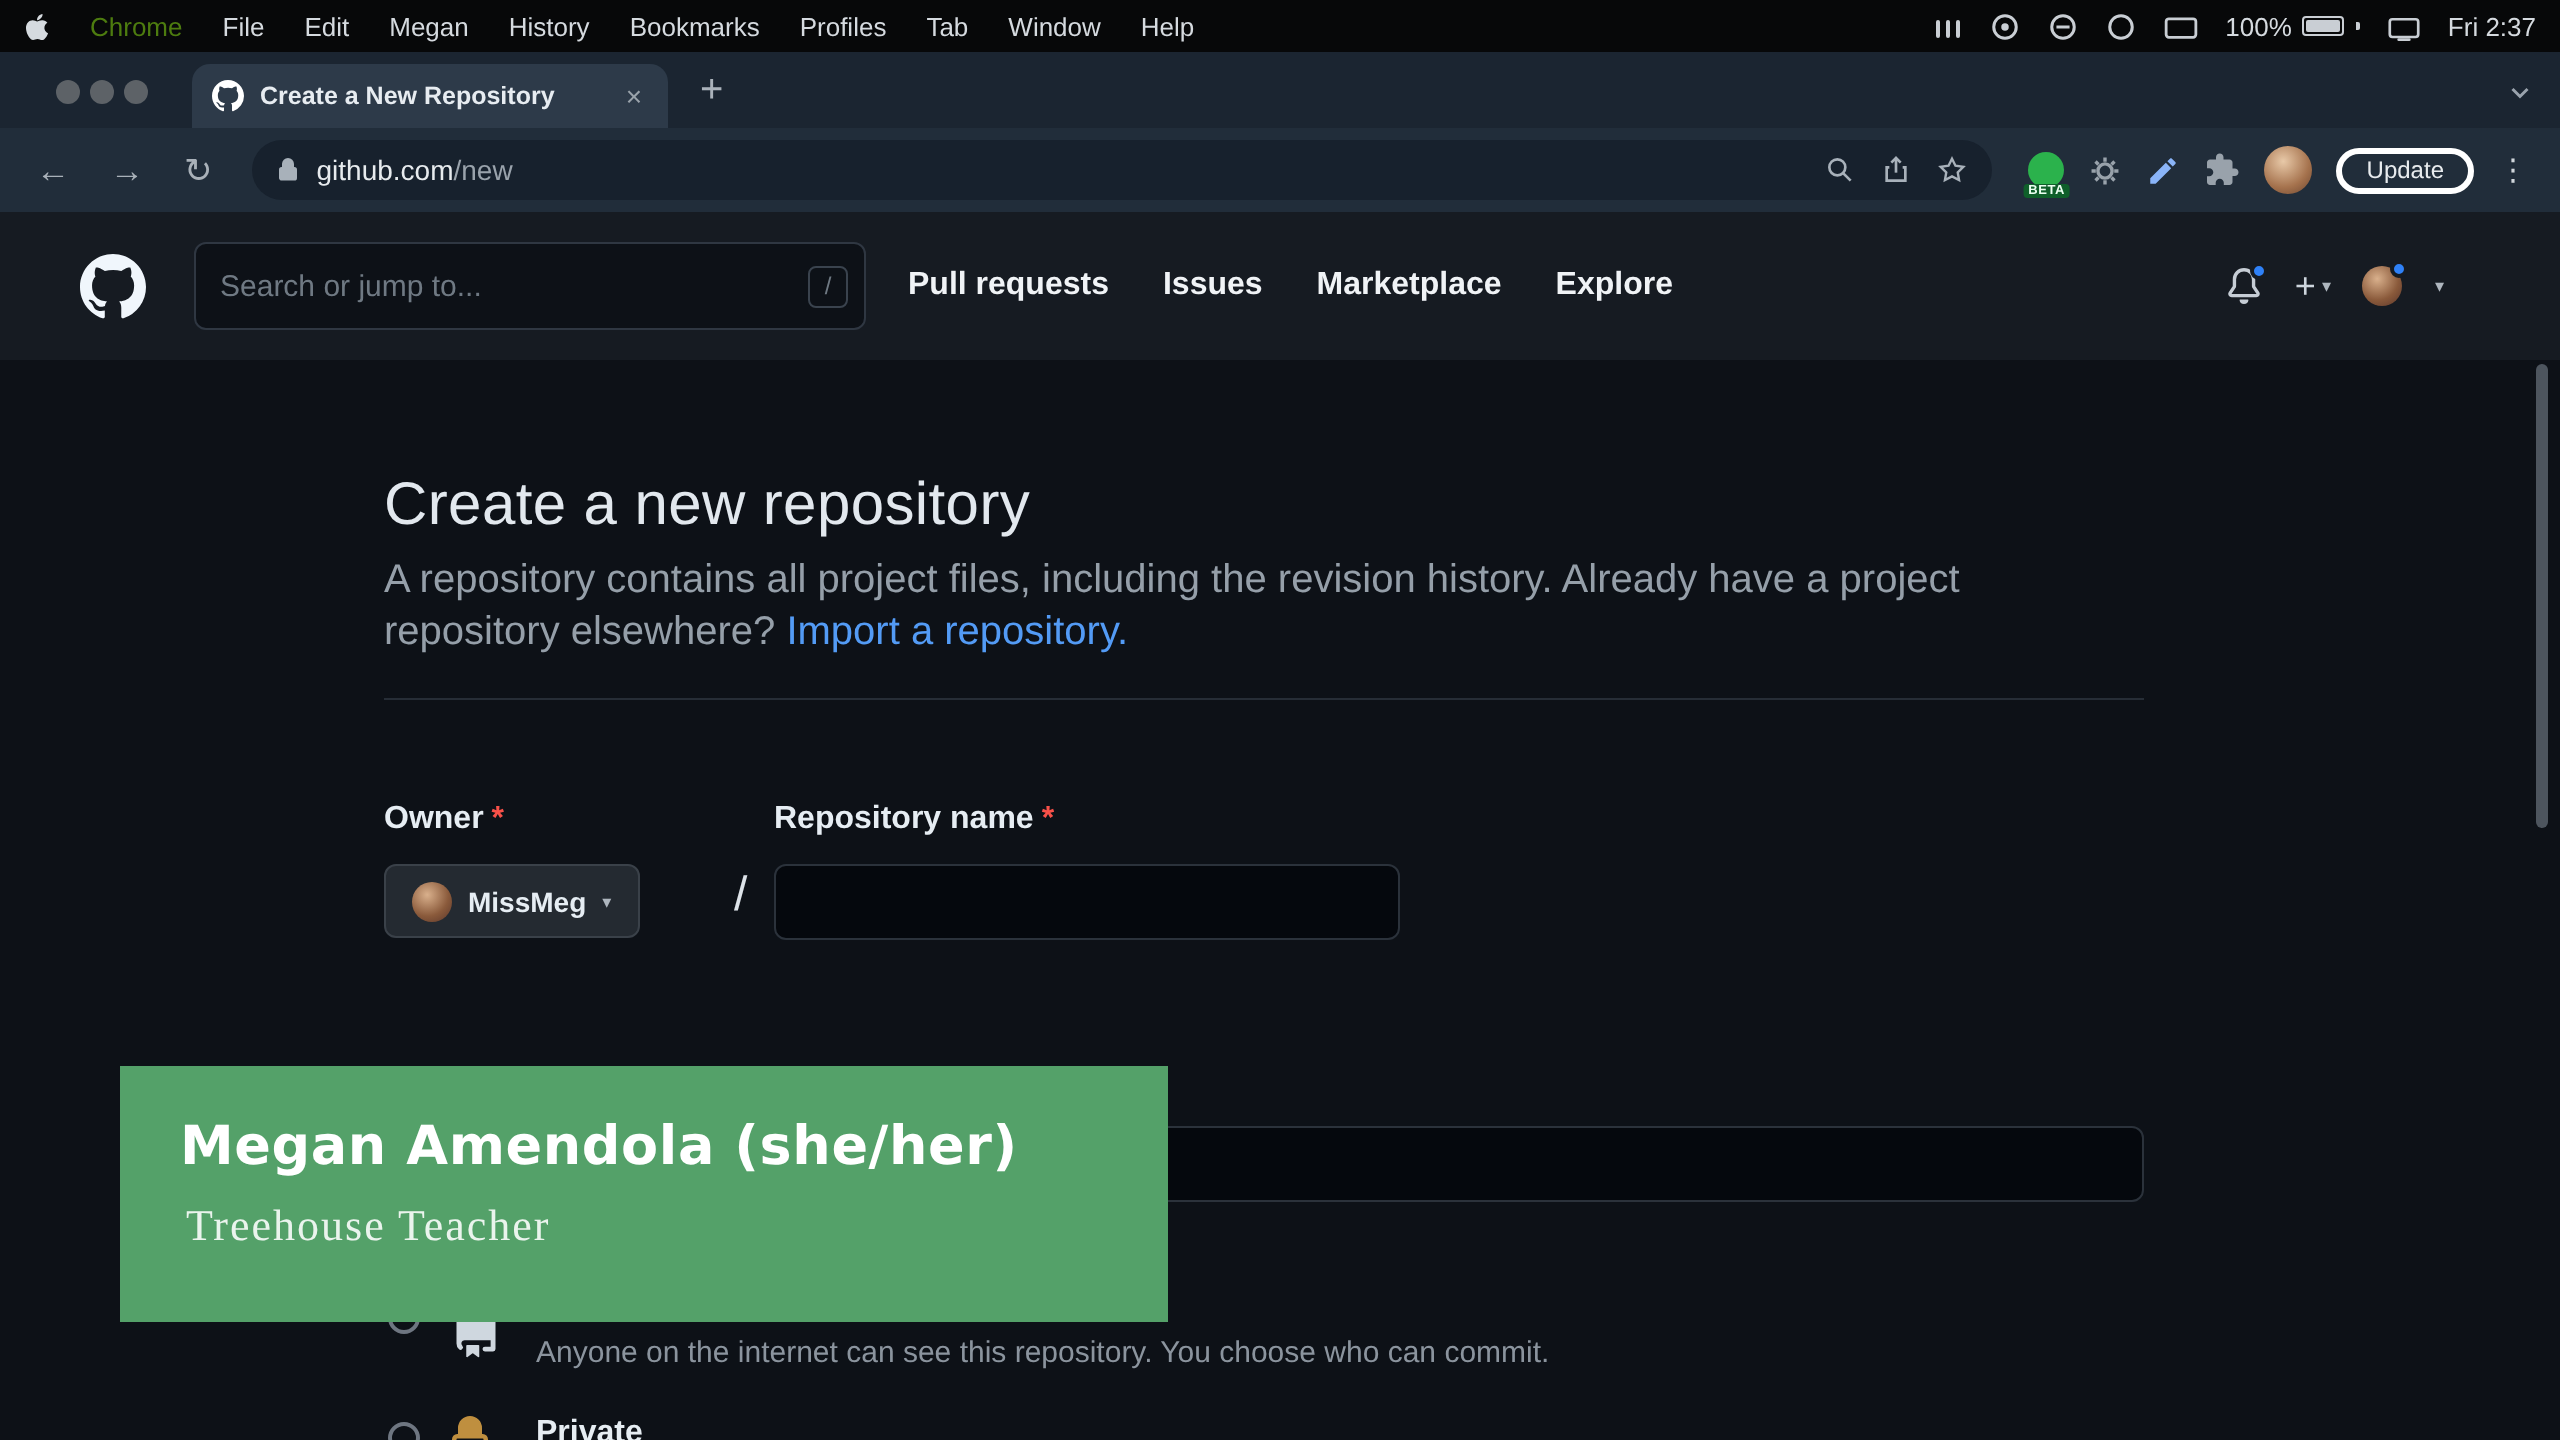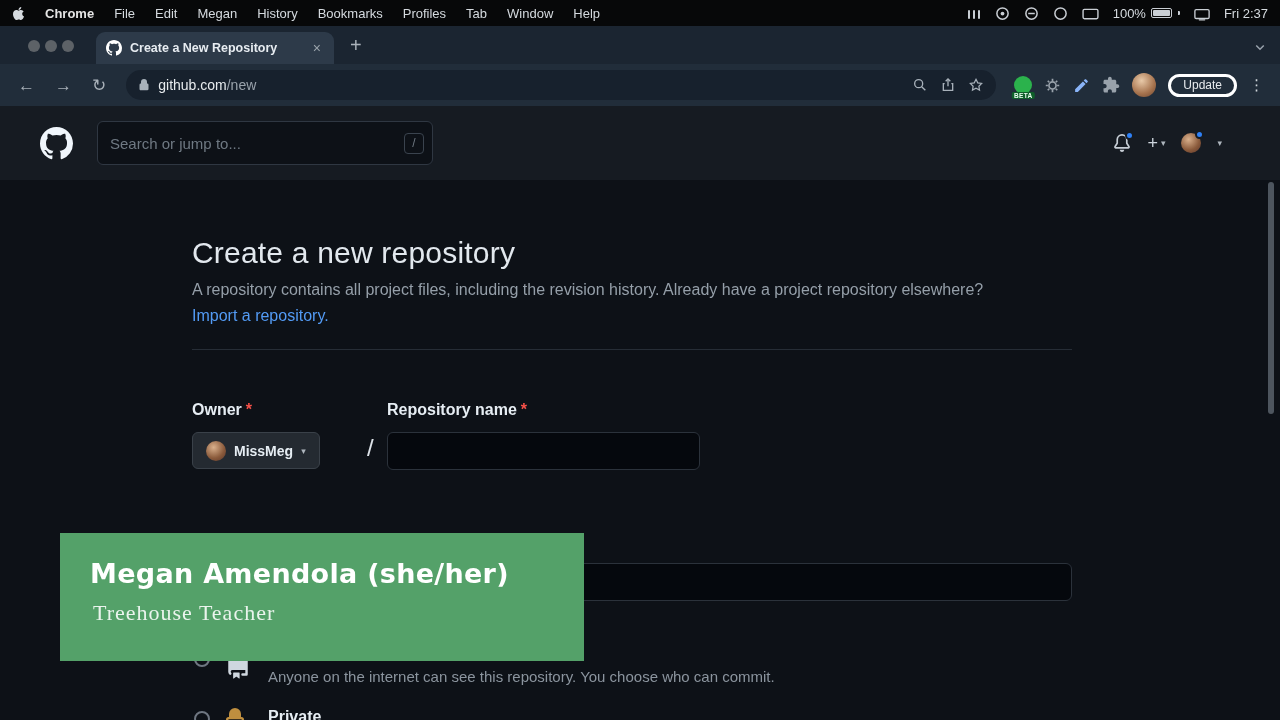--- a/index.html
+++ b/index.html
@@ -3,21 +3,21 @@
 <meta charset="utf-8">
 <style>
   *{margin:0;padding:0;box-sizing:border-box}
   html,body{width:1280px;height:720px;overflow:hidden;background:#0d1117;
     font-family:"Liberation Sans",sans-serif;-webkit-font-smoothing:antialiased}
   .screen{position:absolute;inset:0;width:1280px;height:720px}
 
   
   .menubar{position:absolute;left:0;top:0;width:100%;height:26px;background:#070809;
     display:flex;align-items:center;gap:20px;padding:0 12px;color:#d5dadf;font-size:13px;z-index:40}
-  .menubar .m-bold{font-weight:700;color:#e5e5e5}
+  .menubar .m-bold{font-weight:400;color:#4d7c0f}
   .mitem{white-space:nowrap;cursor:default}
   .mspacer{flex:1}
   .mright{display:flex;align-items:flex-end;gap:14px}
   .micon{display:flex;align-items:center;color:#c9ced4}
   .batt{display:flex;align-items:center;gap:5px}
   .batt-body{width:21px;height:10px;border:1px solid #c9ced4;border-radius:2px;position:relative}
   .batt-body::after{content:"";position:absolute;inset:1px;background:#c9ced4;border-radius:1px}
   .batt-tip{width:2px;height:4px;background:#c9ced4;border-radius:0 1px 1px 0;margin-left:1px}
 
   
@@ -69,21 +69,21 @@
     background:#2f81f7;border:2px solid #161b22}
   .ghplus{display:flex;align-items:center;gap:3px;color:#cdd5dd;font-size:18px}
   .smallcaret{font-size:9px;color:#aeb6be}
   .gh-avatar{width:20px;height:20px;border-radius:50%;
     background:radial-gradient(circle at 38% 32%,#d9b08c 0%,#8a5a3b 58%,#59352a 100%)}
 
   
   .ghbody{position:absolute;top:180px;left:0;width:100%;height:540px;background:#0d1117;z-index:1}
   .container{position:absolute;left:192px;top:0;width:880px;height:540px}
   .pagetitle{position:absolute;top:56px;left:0;font-size:30px;font-weight:400;color:#e2e8ee;letter-spacing:.2px}
-  .intro{position:absolute;top:97px;left:0;width:822px;font-size:16px;line-height:26px;color:#959fa9}
+  .intro{position:absolute;top:97px;left:0;width:822px;font-size:20px;line-height:26px;color:#959fa9}
   .intro a{color:#539bf5;text-decoration:none;cursor:pointer}
   .divider{position:absolute;top:169px;left:0;width:880px;border-top:1px solid #262d36}
   .fieldlabel{position:absolute;top:221px;font-weight:700;font-size:16px;color:#e6edf3}
   .req{color:#f85149;margin-left:4px;font-weight:700}
   .owner-btn{position:absolute;left:0;top:252px;height:37px;background:#242a31;border:1px solid #3a4149;
     border-radius:6px;display:inline-flex;align-items:center;gap:8px;padding:0 13px;cursor:pointer}
   .owner-avatar{width:20px;height:20px;border-radius:50%;
     background:radial-gradient(circle at 38% 32%,#d9b08c 0%,#8a5a3b 58%,#59352a 100%)}
   .owner-name{font-weight:700;font-size:14px;color:#e6edf3}
   .slashsep{position:absolute;left:175px;top:254px;font-size:24px;color:#dde3e9}
@@ -260,20 +260,26 @@
   <div class="ghheader">
     <span class="ghlogo">
       <svg width="33" height="33" viewBox="0 0 16 16" fill="currentColor">
           <path fill-rule="evenodd" d="M8 0C3.58 0 0 3.58 0 8c0 3.54 2.29 6.53 5.47 7.59.4.07.55-.17.55-.38 0-.19-.01-.82-.01-1.49-2.01.37-2.53-.49-2.69-.94-.09-.23-.48-.94-.82-1.13-.28-.15-.68-.52-.01-.53.63-.01 1.08.58 1.23.82.72 1.21 1.87.87 2.33.66.07-.52.28-.87.51-1.07-1.78-.2-3.64-.89-3.64-3.95 0-.87.31-1.59.82-2.15-.08-.2-.36-1.02.08-2.12 0 0 .67-.21 2.2.82.64-.18 1.32-.27 2-.27.68 0 1.36.09 2 .27 1.53-1.04 2.2-.82 2.2-.82.44 1.1.16 1.92.08 2.12.51.56.82 1.27.82 2.15 0 3.07-1.87 3.75-3.65 3.95.29.25.54.73.54 1.48 0 1.07-.01 1.93-.01 2.2 0 .21.15.46.55.38A8.01 8.01 0 0016 8c0-4.42-3.58-8-8-8z"></path>
         </svg>
     </span>
     <div class="ghsearch">
       <input type="text" placeholder="Search or jump to..." style="">
       <span class="slashkey">/</span>
     </div>
+    <nav class="ghnav">
+      <span>Pull requests</span>
+      <span>Issues</span>
+      <span>Marketplace</span>
+      <span>Explore</span>
+    </nav>
     <div class="ghright">
       <span class="iconwrap">
         <svg width="18" height="18" viewBox="0 0 16 16" fill="currentColor">
             <path d="M8 16a2 2 0 001.985-1.75c.017-.137-.097-.25-.235-.25h-3.5c-.138 0-.252.113-.235.25A2 2 0 008 16zM3 5a5 5 0 0110 0v2.947c0 .05.015.098.042.139l1.703 2.555A1.518 1.518 0 0113.482 13H2.518a1.518 1.518 0 01-1.263-2.36l1.703-2.554A.25.25 0 003 7.947V5zm5-3.5A3.5 3.5 0 004.5 5v2.947c0 .346-.102.683-.294.97l-1.703 2.556a.018.018 0 00-.003.01l.001.006.004.006.006.004.007.001h10.964l.007-.001.006-.004.004-.006.001-.007a.017.017 0 00-.003-.01l-1.703-2.554a1.75 1.75 0 01-.294-.97V5A3.5 3.5 0 008 1.5z"></path>
           </svg>
         <span class="notifdot"></span>
       </span>
       <span class="ghplus">
         <span>+</span>
         <span class="smallcaret">▾</span>

